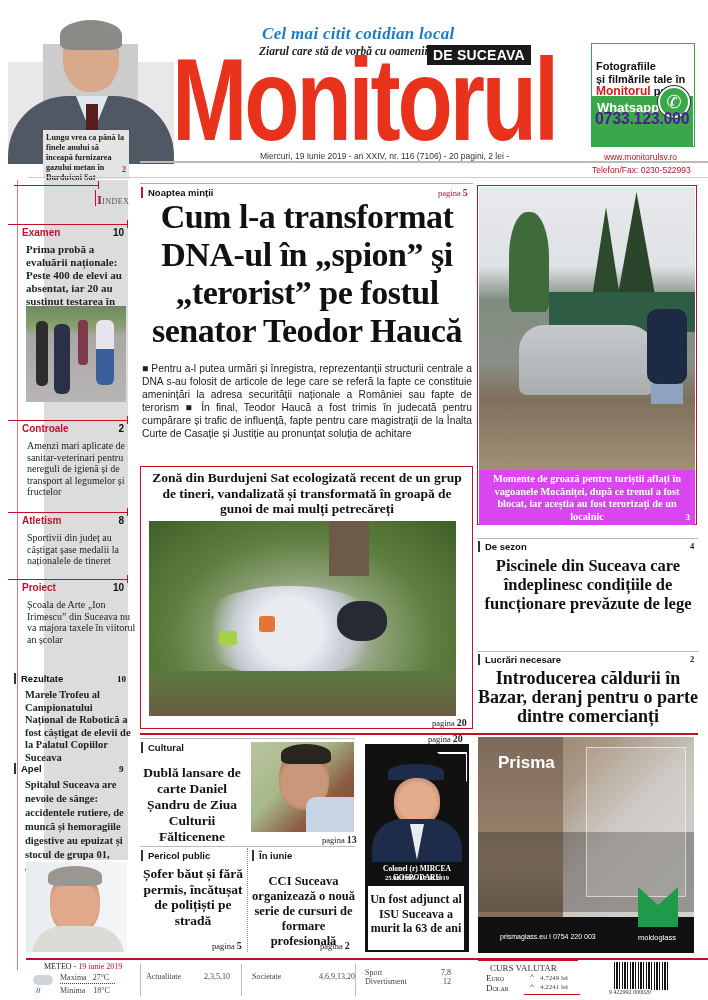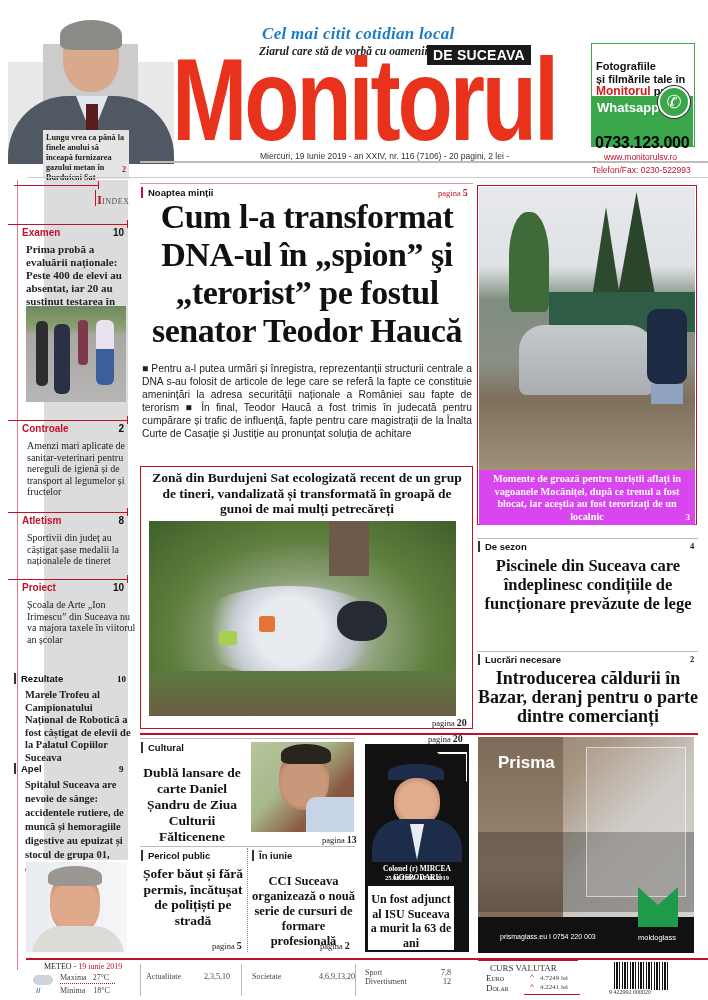--- a/index.html
+++ b/index.html
@@ -19,21 +19,21 @@
 #top-caption .pg{position:absolute;right:3px;bottom:4px;color:#c0102a;font-size:8px}
 #slogan{left:262px;top:24px;font-family:"Liberation Serif",serif;font-style:italic;font-weight:bold;color:#1a7cc6;font-size:17px;letter-spacing:.3px}
 #tagline{left:259px;top:45px;font-family:"Liberation Serif",serif;font-style:italic;font-weight:bold;font-size:11.5px;color:#222}
 #region{left:427px;top:45px;background:#1a1a1a;color:#fff;font-weight:bold;font-size:14px;padding:2px 6px;letter-spacing:.2px}
 #masthead{left:172px;top:52px;font-family:"Liberation Sans",sans-serif;font-weight:bold;color:#e8321c;font-size:116px;line-height:96px;letter-spacing:-4px;transform:scaleX(.78);transform-origin:left top;height:96px;overflow:visible}
 #wa-box{left:591px;top:43px;width:104px;height:104px;border:1.5px solid #3aa84a;background:#fff}
 #wa-box .t1{position:absolute;left:4px;top:16px;font-weight:bold;font-size:11px;line-height:12.5px;color:#111}
 #wa-box .t1 .red{color:#d41a1a;font-size:12px}
 #wa-box .green{position:absolute;left:0;top:52px;width:101px;height:50px;background:#3aa84a}
 #wa-box .wa{position:absolute;left:5px;top:4px;color:#fff;font-weight:bold;font-size:13px}
-#wa-box .ph{position:absolute;left:3px;top:38px;color:#000000;font-weight:bold;font-size:16px;letter-spacing:-.3px}
+#wa-box .ph{position:absolute;left:3px;top:14px;color:#4c1d95;font-weight:bold;font-size:16px;letter-spacing:-.3px}
 #wa-box .icon{position:absolute;left:66px;top:-10px;width:32px;height:32px;border-radius:50%;background:#3aa84a;border:2px solid #fff;box-shadow:0 0 0 1px #333;color:#fff;font-size:18px;text-align:center;line-height:28px}
 #site{left:604px;top:152px;font-size:8.5px;color:#c0102a}
 #phone{left:592px;top:165px;font-size:8.5px;color:#c0102a}
 #dateline{left:260px;top:151px;font-size:8.5px;color:#333}
 .hrule{position:absolute;height:1.5px;background:#bbb}
 
 #side-bg{left:44px;top:180px;width:84px;height:680px;background:#dcdcdd}
 .sb-section{position:absolute;left:14px;width:114px}
 .sb-line{position:absolute;left:-6px;top:0;width:120px;height:1px;background:#c0102a}
 .sb-tick{position:absolute;right:0;top:-4px;width:1px;height:8px;background:#c0102a}
@@ -230,21 +230,21 @@
 <div class="abs" style="left:365px;top:744px;width:104px;height:208px;background:#111">
   <div class="abs" style="left:72px;top:8px;width:30px;height:30px;border-top:2px solid #fff;border-right:2px solid #fff;transform:none;clip-path:polygon(0 0,100% 0,100% 100%)"></div>
   <div class="photo" style="left:3px;top:10px;width:98px;height:108px;background:linear-gradient(180deg,#111 0,#111 100%)">
     <div style="position:absolute;left:20px;top:10px;width:56px;height:16px;border-radius:50% 50% 10% 10%;background:#1d2c4a"></div>
     <div style="position:absolute;left:26px;top:24px;width:46px;height:48px;border-radius:45%;background:radial-gradient(circle at 50% 50%,#e2ac8f 0 55%,#c78f72 75%)"></div>
     <div style="position:absolute;left:4px;top:65px;width:90px;height:44px;border-radius:30px 30px 0 0;background:#1d2c4a"></div>
     <div style="position:absolute;left:42px;top:70px;width:14px;height:36px;background:#e7ecf2;clip-path:polygon(0 0,100% 0,50% 100%)"></div>
   </div>
   <div class="abs serif" style="left:0;top:120px;width:104px;text-align:center;color:#fff;font-size:7.5px;font-weight:bold">Colonel (r) MIRCEA GOSPODARU</div>
   <div class="abs serif" style="left:0;top:130px;width:104px;text-align:center;color:#fff;font-size:6.5px;font-weight:bold">25.05.1956 - 17.06.2019</div>
-  <div class="story-title" style="left:3px;top:142px;width:86px;height:64px;background:#fff;font-size:12px;line-height:14.5px;padding-top:6px">Un fost adjunct al ISU Suceava a murit la 63 de ani</div>
+  <div class="story-title" style="left:3px;top:142px;width:96px;height:64px;background:#fff;font-size:12px;line-height:14.5px;padding-top:6px">Un fost adjunct al ISU Suceava a murit la 63 de ani</div>
 </div>
 
 <div class="abs" style="left:478px;top:737px;width:216px;height:216px;background:linear-gradient(135deg,#8c7a66 0%,#a89582 30%,#c9c6c0 55%,#d7d5d1 100%);overflow:hidden">
   <div style="position:absolute;left:0;top:0;width:85px;height:216px;background:linear-gradient(180deg,#7d6a58,#9b8670 60%,#6e5c4c)"></div>
   <div style="position:absolute;left:0;top:95px;width:216px;height:80px;background:rgba(40,38,36,.35)"></div>
   <div style="position:absolute;left:108px;top:10px;width:100px;height:150px;border:1px solid rgba(255,255,255,.55);background:rgba(255,255,255,.12)"></div>
   <div style="position:absolute;left:20px;top:16px;color:#fff;font-weight:bold;font-size:17px">Prisma</div>
   <div style="position:absolute;left:0;top:180px;width:216px;height:36px;background:#111"></div>
   <div style="position:absolute;left:22px;top:196px;color:#fff;font-size:7px">prismaglass.eu  I  0754 220 003</div>
   <div style="position:absolute;left:160px;top:150px;width:40px;height:40px;background:#1f9a4a;clip-path:polygon(0 0,50% 45%,100% 0,100% 100%,0 100%)"></div>

